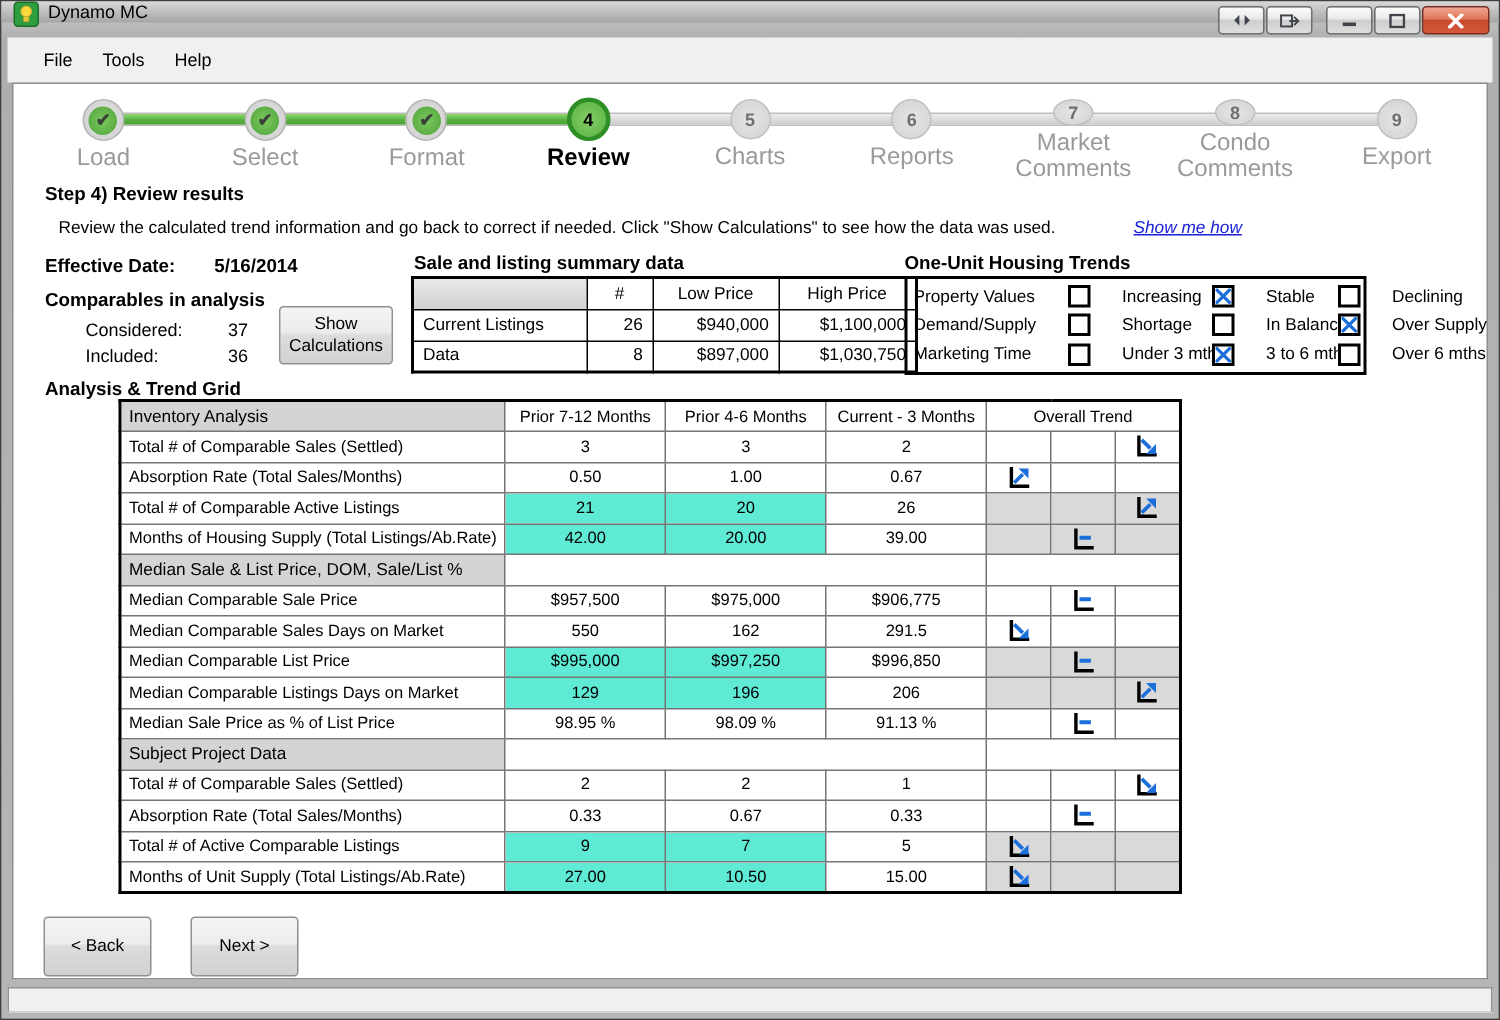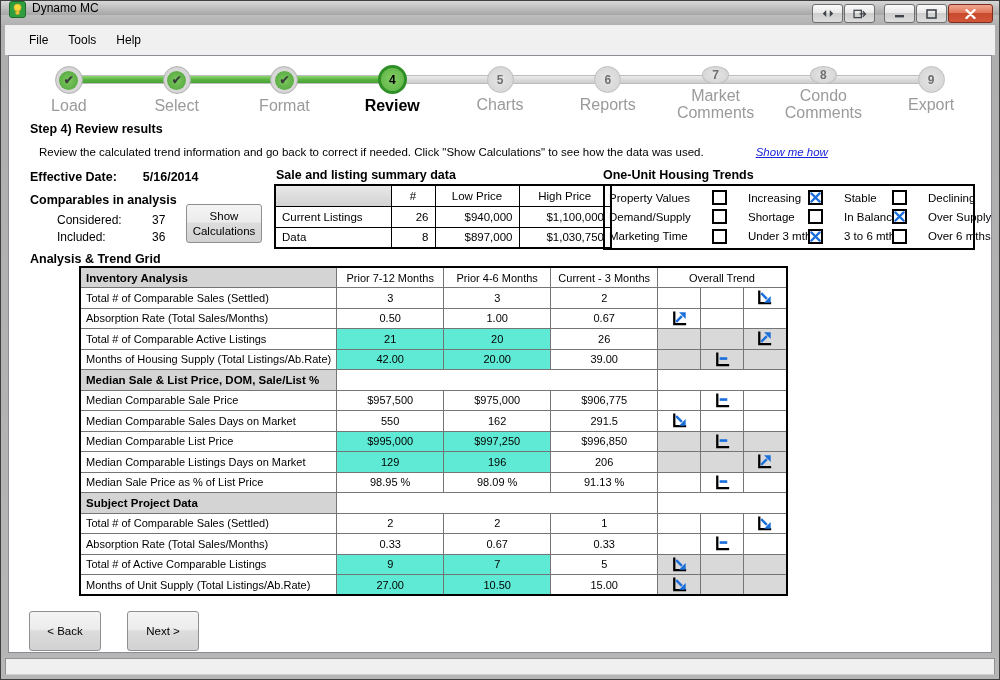--- a/index.html
+++ b/index.html
@@ -69,38 +69,38 @@
   .sum th, .sum td { border:1px solid #000; font-size:11.5px; height:21px; padding:0 6px; background:#fff; }
   .sum th { font-weight:normal; text-align:center; }
   .sum .corner { background:linear-gradient(#e8e8e8,#d2d2d2); width:116px; }
   .sum .c-num { width:44px; text-align:right; }
   .sum .c-low { width:84px; text-align:right; }
   .sum .c-high { width:92px; text-align:right; }
   .sum .rlabel { text-align:left; }
 
   
   .ht-title { position:absolute; left:594px; top:112px; font-size:12.5px; font-weight:bold; }
-  .ht-box { position:absolute; left:594px; top:128px; width:372px; height:66px; border:2px solid #000; padding:2px 4px; display:flex; flex-direction:column; justify-content:space-around; }
+  .ht-box { position:absolute; left:594px; top:128px; width:308px; height:66px; border:2px solid #000; padding:2px 4px; display:flex; flex-direction:column; justify-content:space-around; }
   .ht-row { display:grid; grid-template-columns:103px 96px 84px 1fr; align-items:center; }
   .ht-label { font-size:11.5px; }
   .ht-opt { display:flex; align-items:center; gap:5px; }
   .cb { width:15px; height:15px; border:2px solid #000; background:#fff; display:flex; align-items:center; justify-content:center; flex:none; }
   .cb .x { visibility:hidden; }
   .cb.checked .x { visibility:visible; }
   .ht-opt-label { font-size:11.5px; white-space:nowrap;margin-left:16px; }
 
   
   .grid-title { position:absolute; left:21px; top:196px; font-size:12.5px; font-weight:bold; }
   .grid-wrap { position:absolute; left:70px; top:210px; }
   table.grid { border-collapse:collapse; border:2px solid #000; table-layout:fixed; }
   .grid col.c-lbl { width:236px; } .grid col.c-v { width:107px; } .grid col.c-t { width:43px; }
   .grid th, .grid td { border:1px solid #757575; height:20.5px; font-size:11px; padding:0 5px; background:#fff; overflow:hidden; white-space:nowrap; }
   .grid .lbl { text-align:left; }
   .grid .v { text-align:center; }
-  .grid .sec { background:#d4d4d4; font-weight:bold; font-size:11.5px; }
+  .grid .sec { background:#d4d4d4; font-weight:normal; font-size:11.5px; }
   .grid .hdr { font-weight:normal; text-align:center; }
   .grid .trend-h { text-align:center; font-weight:normal; }
   .grid td.t { padding:0; text-align:center; vertical-align:middle; }
   .grid tr.shaded td.v1, .grid tr.shaded td.v2 { background:#5eead4; }
   .grid tr.shaded td.t { background:#d9d9d9; }
   .grid td.t.has-icon { background:#fff; }
   .ticon { width:19px; height:19px; display:block; margin:0 auto; }
 
   
   .nav-btn { position:absolute; width:72px; height:40px; font-size:11.5px; border:1px solid #8e8f8f; border-radius:3px;

